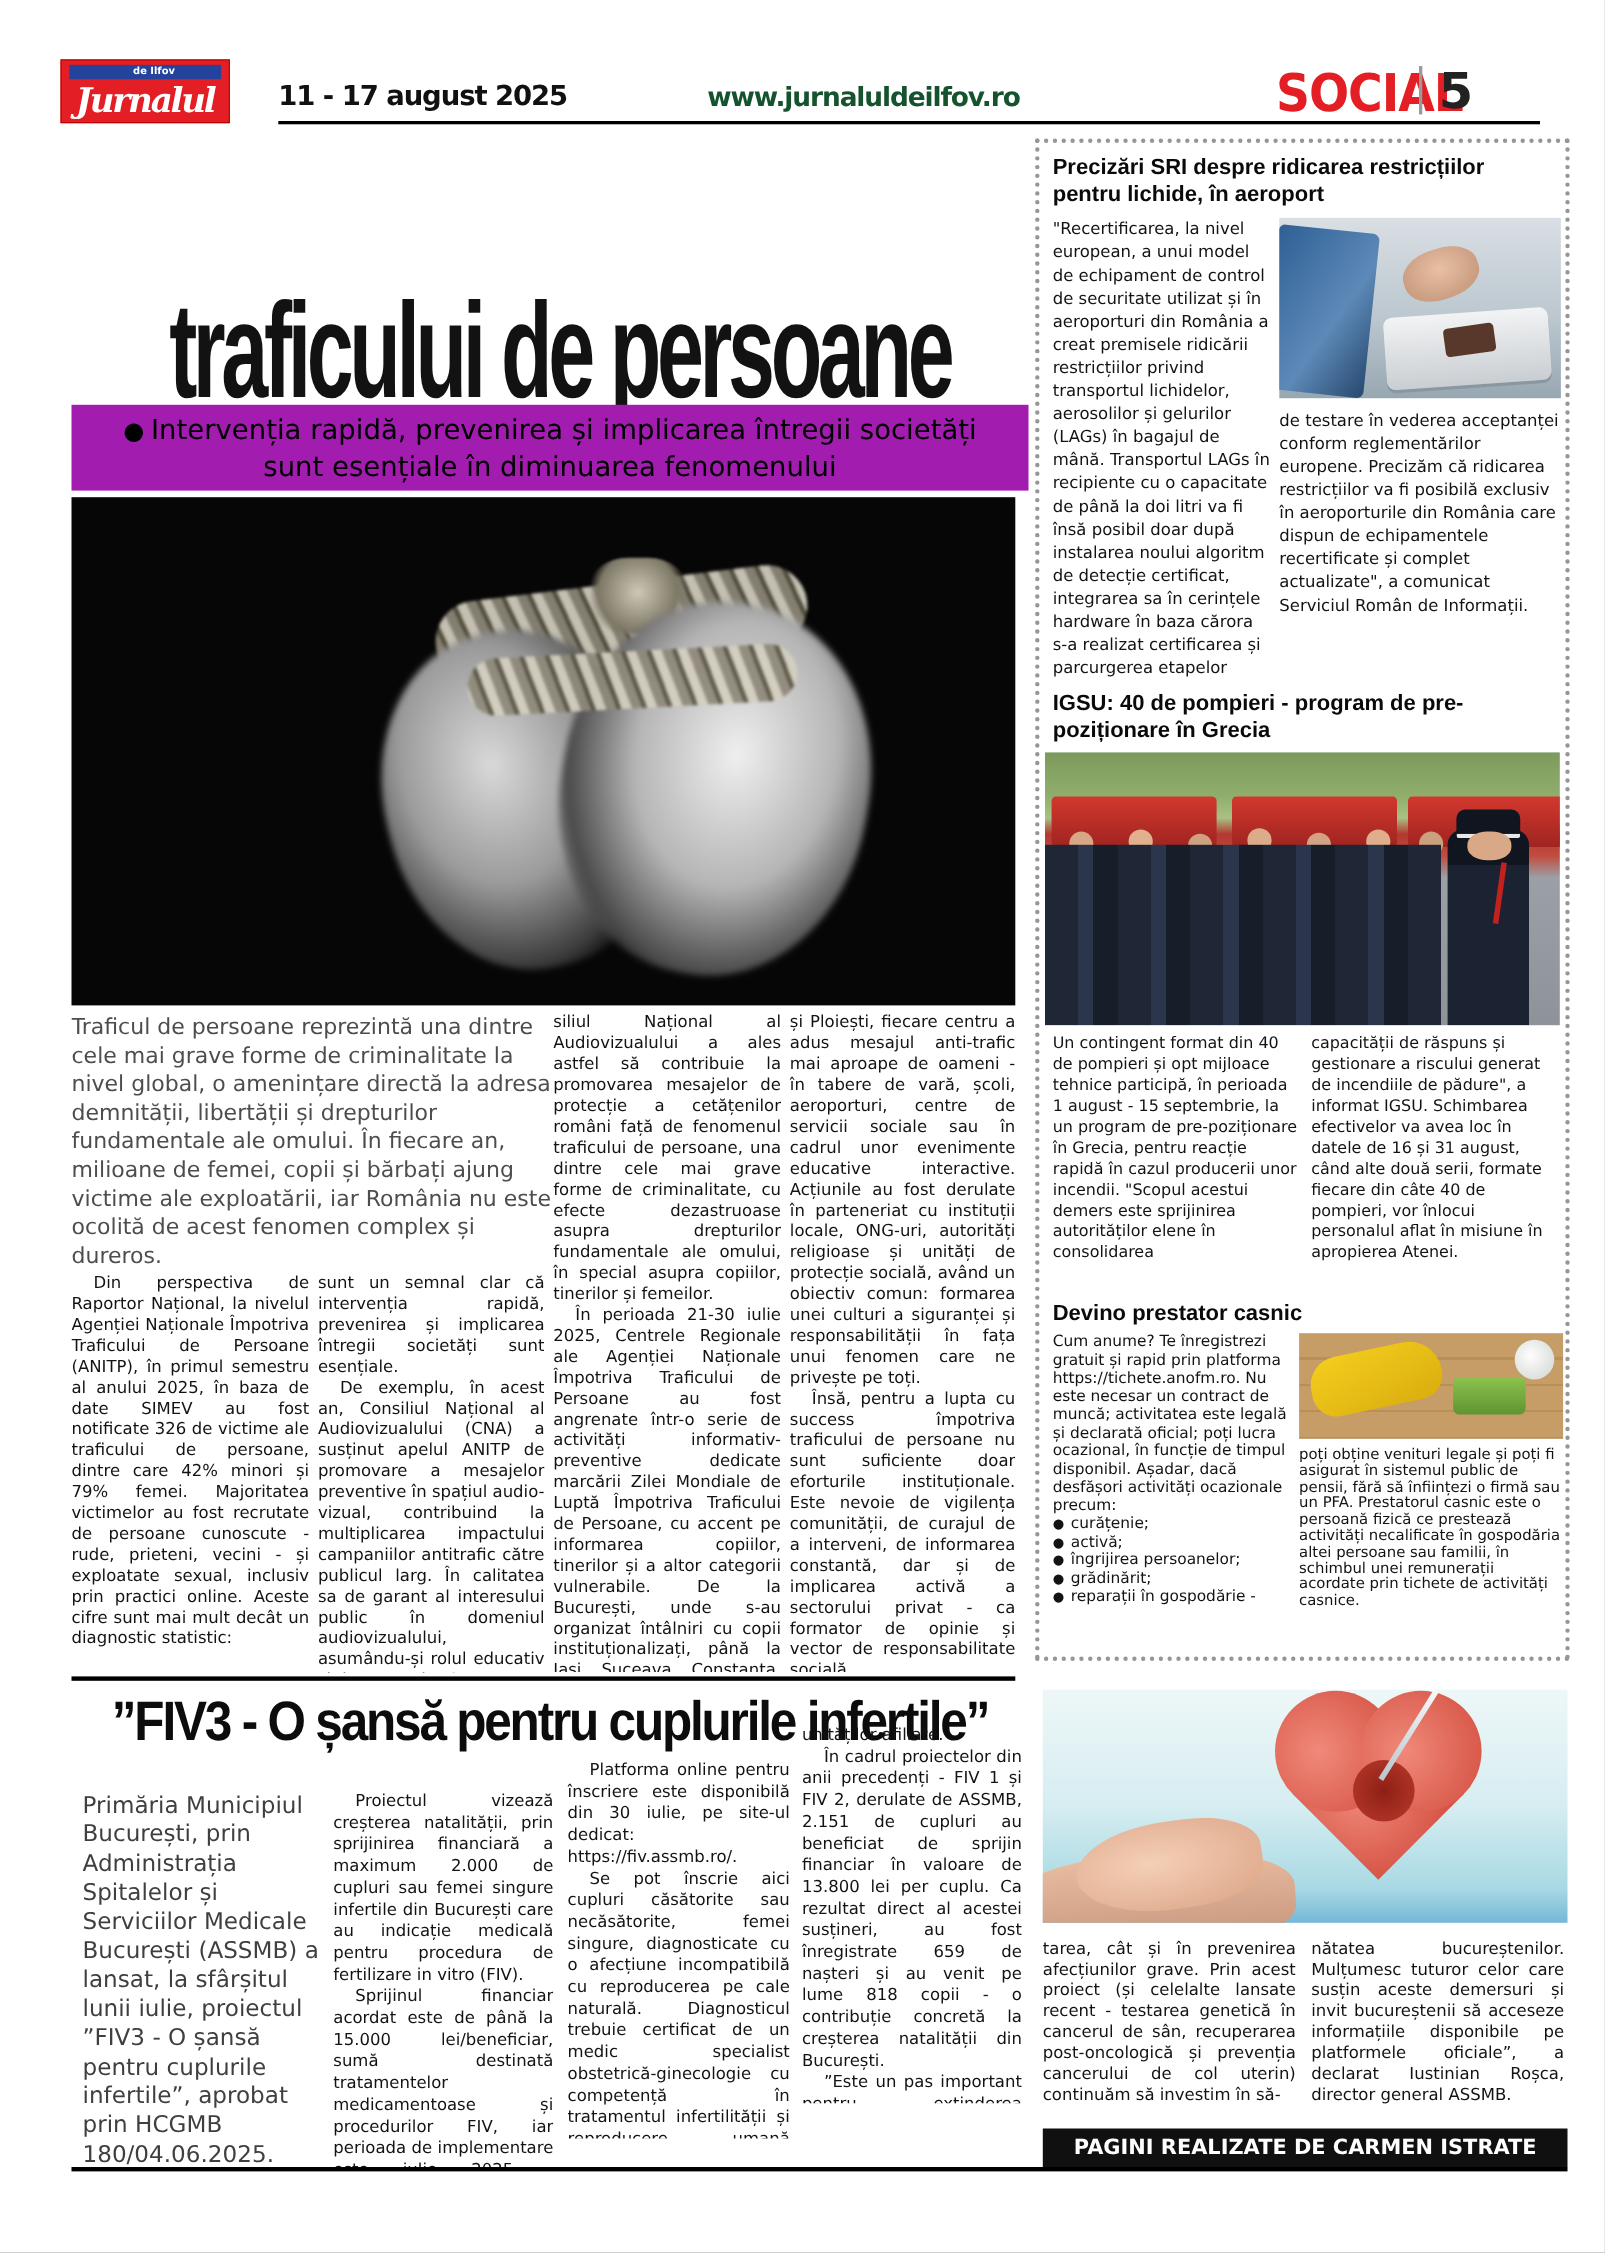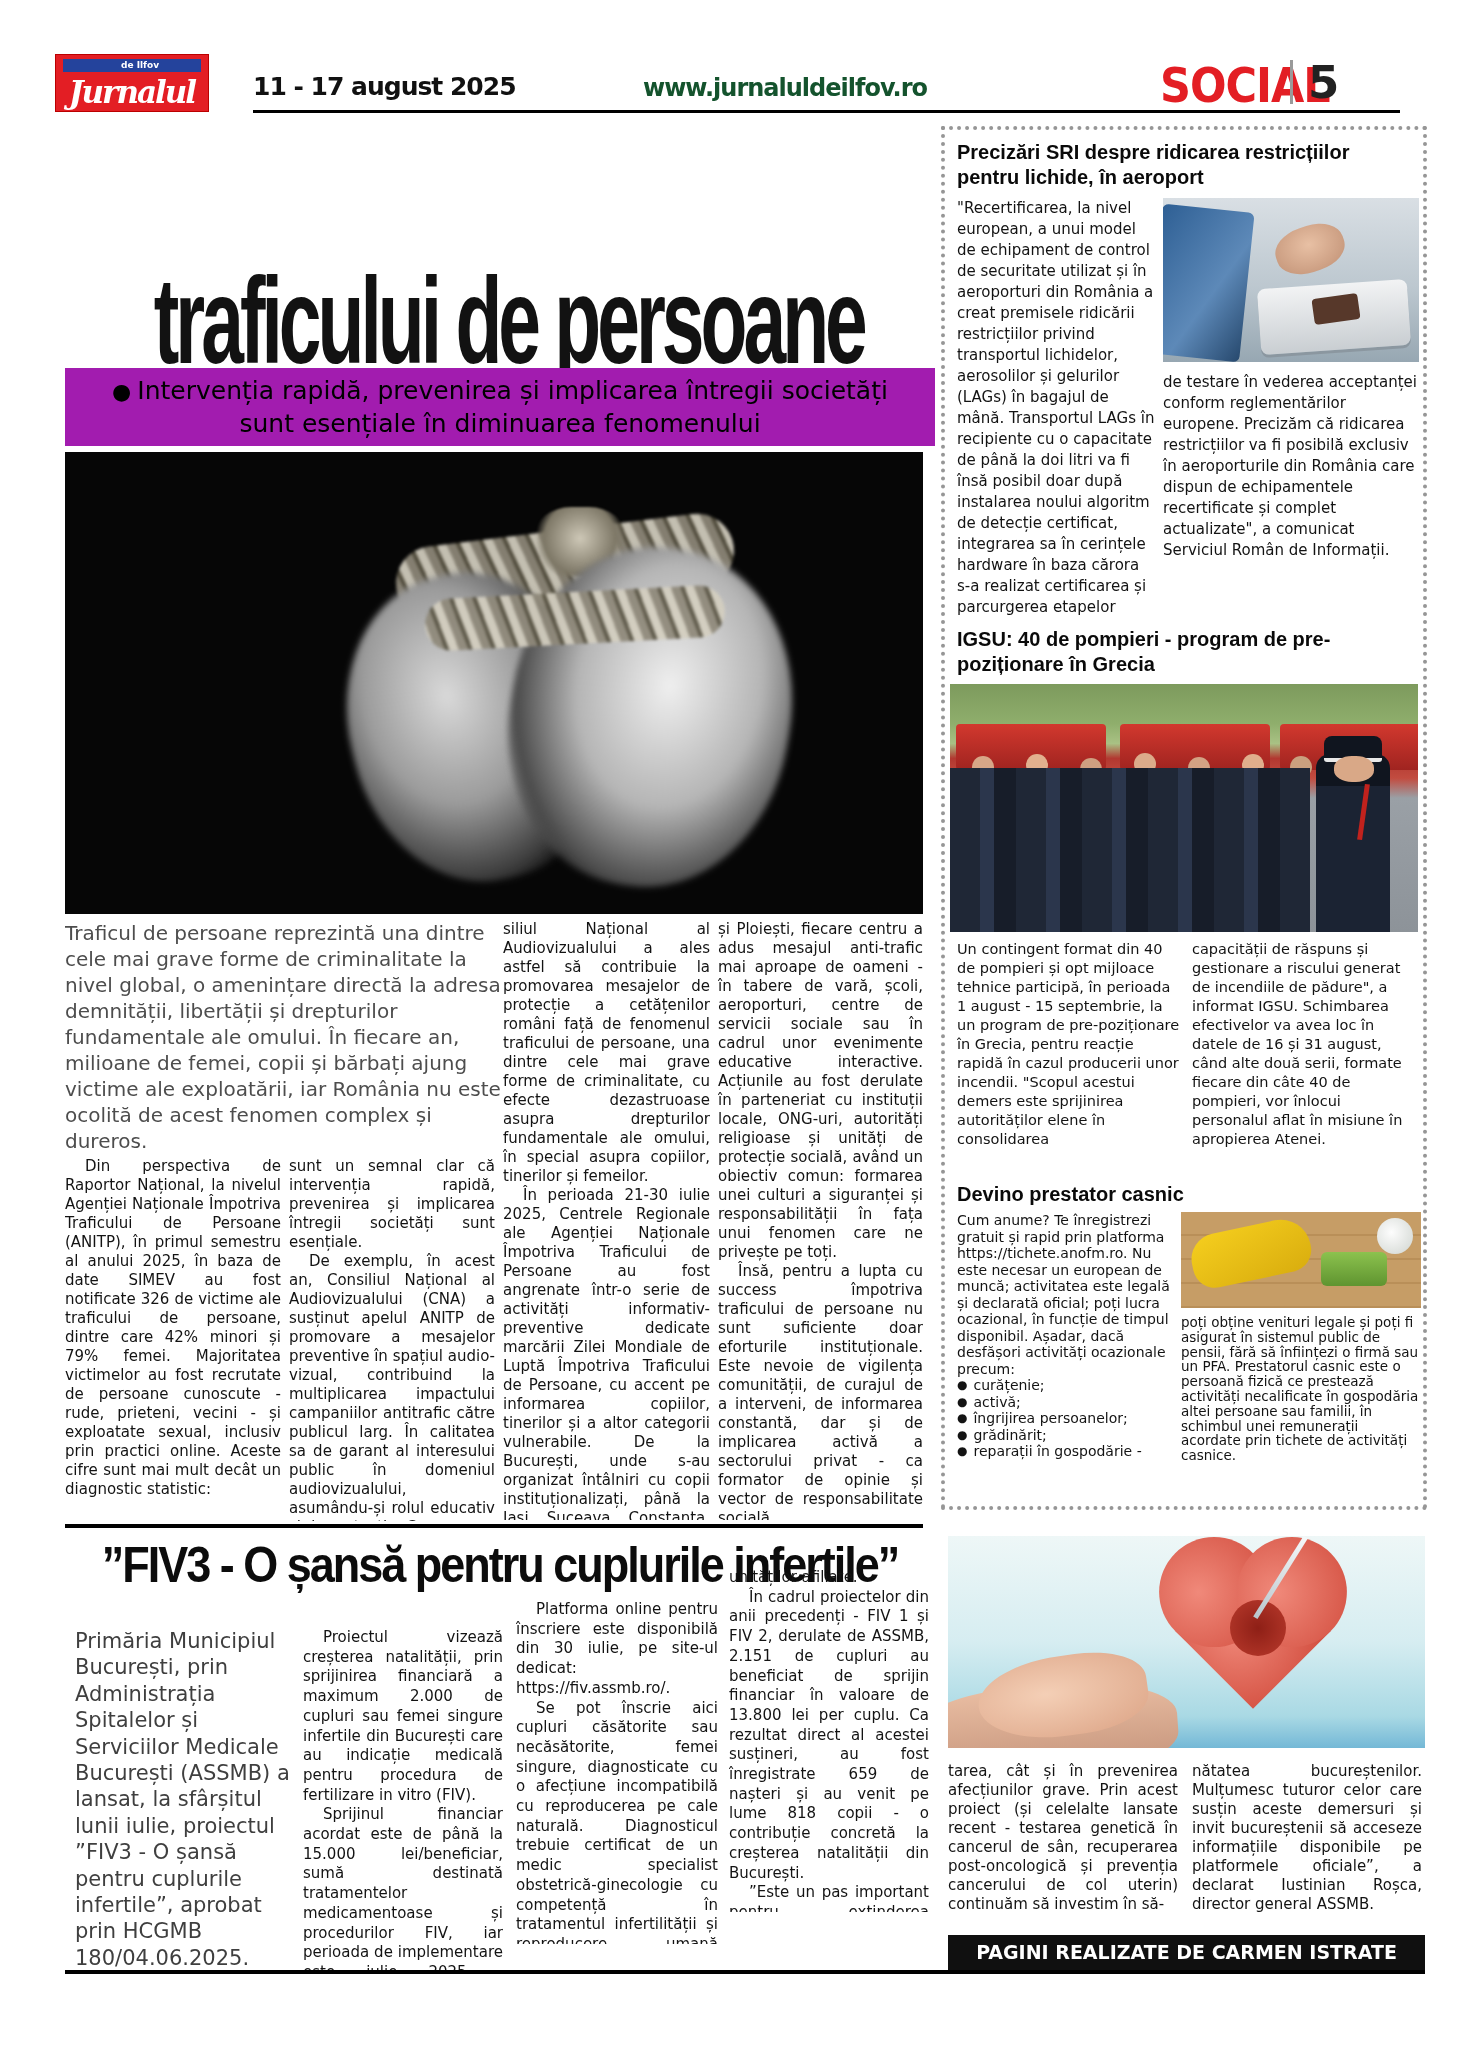--- a/index.html
+++ b/index.html
@@ -221,21 +221,21 @@
     <div class="officer"></div>
     <div class="officer-cap"></div>
     <div class="officer-face"></div>
     <div class="lanyard"></div>
   </div>
   <div class="abs sidecol igsu-left" style="left:957px;top:940px;width:226px;height:232px;font-size:14.5px;line-height:19px;">Un contingent format din 40 de pompieri și opt mijloace tehnice participă, în perioada 1 august - 15 septembrie, la un program de pre-poziționare în Grecia, pentru reacție rapidă în cazul producerii unor incendii. "Scopul acestui demers este sprijinirea autorităților elene în consolidarea</div>
   <div class="abs sidecol igsu-right" style="left:1192px;top:940px;width:228px;height:232px;font-size:14.5px;line-height:19px;">capacității de răspuns și gestionare a riscului generat de incendiile de pădure", a informat IGSU. Schimbarea efectivelor va avea loc în datele de 16 și 31 august, când alte două serii, formate fiecare din câte 40 de pompieri, vor înlocui personalul aflat în misiune în apropierea Atenei.</div>
 
   <div class="abs side-title cas-title">Devino prestator casnic</div>
   <div class="abs sidecol cas-left">
-    <p>Cum anume? Te înregistrezi gratuit și rapid prin platforma https://tichete.anofm.ro. Nu este necesar un european de muncă; activitatea este legală și declarată oficial; poți lucra ocazional, în funcție de timpul disponibil. Așadar, dacă desfășori activități ocazionale precum:</p>
+    <p>Cum anume? Te înregistrezi gratuit și rapid prin platforma https://tichete.anofm.ro. Nu este necesar un contract de muncă; activitatea este legală și declarată oficial; poți lucra ocazional, în funcție de timpul disponibil. Așadar, dacă desfășori activități ocazionale precum:</p>
     <div class="cas-li">
       <span class="b">●</span>
       <span>curățenie;</span>
     </div>
     <div class="cas-li">
       <span class="b">●</span>
       <span>activă;</span>
     </div>
     <div class="cas-li">
       <span class="b">●</span>

